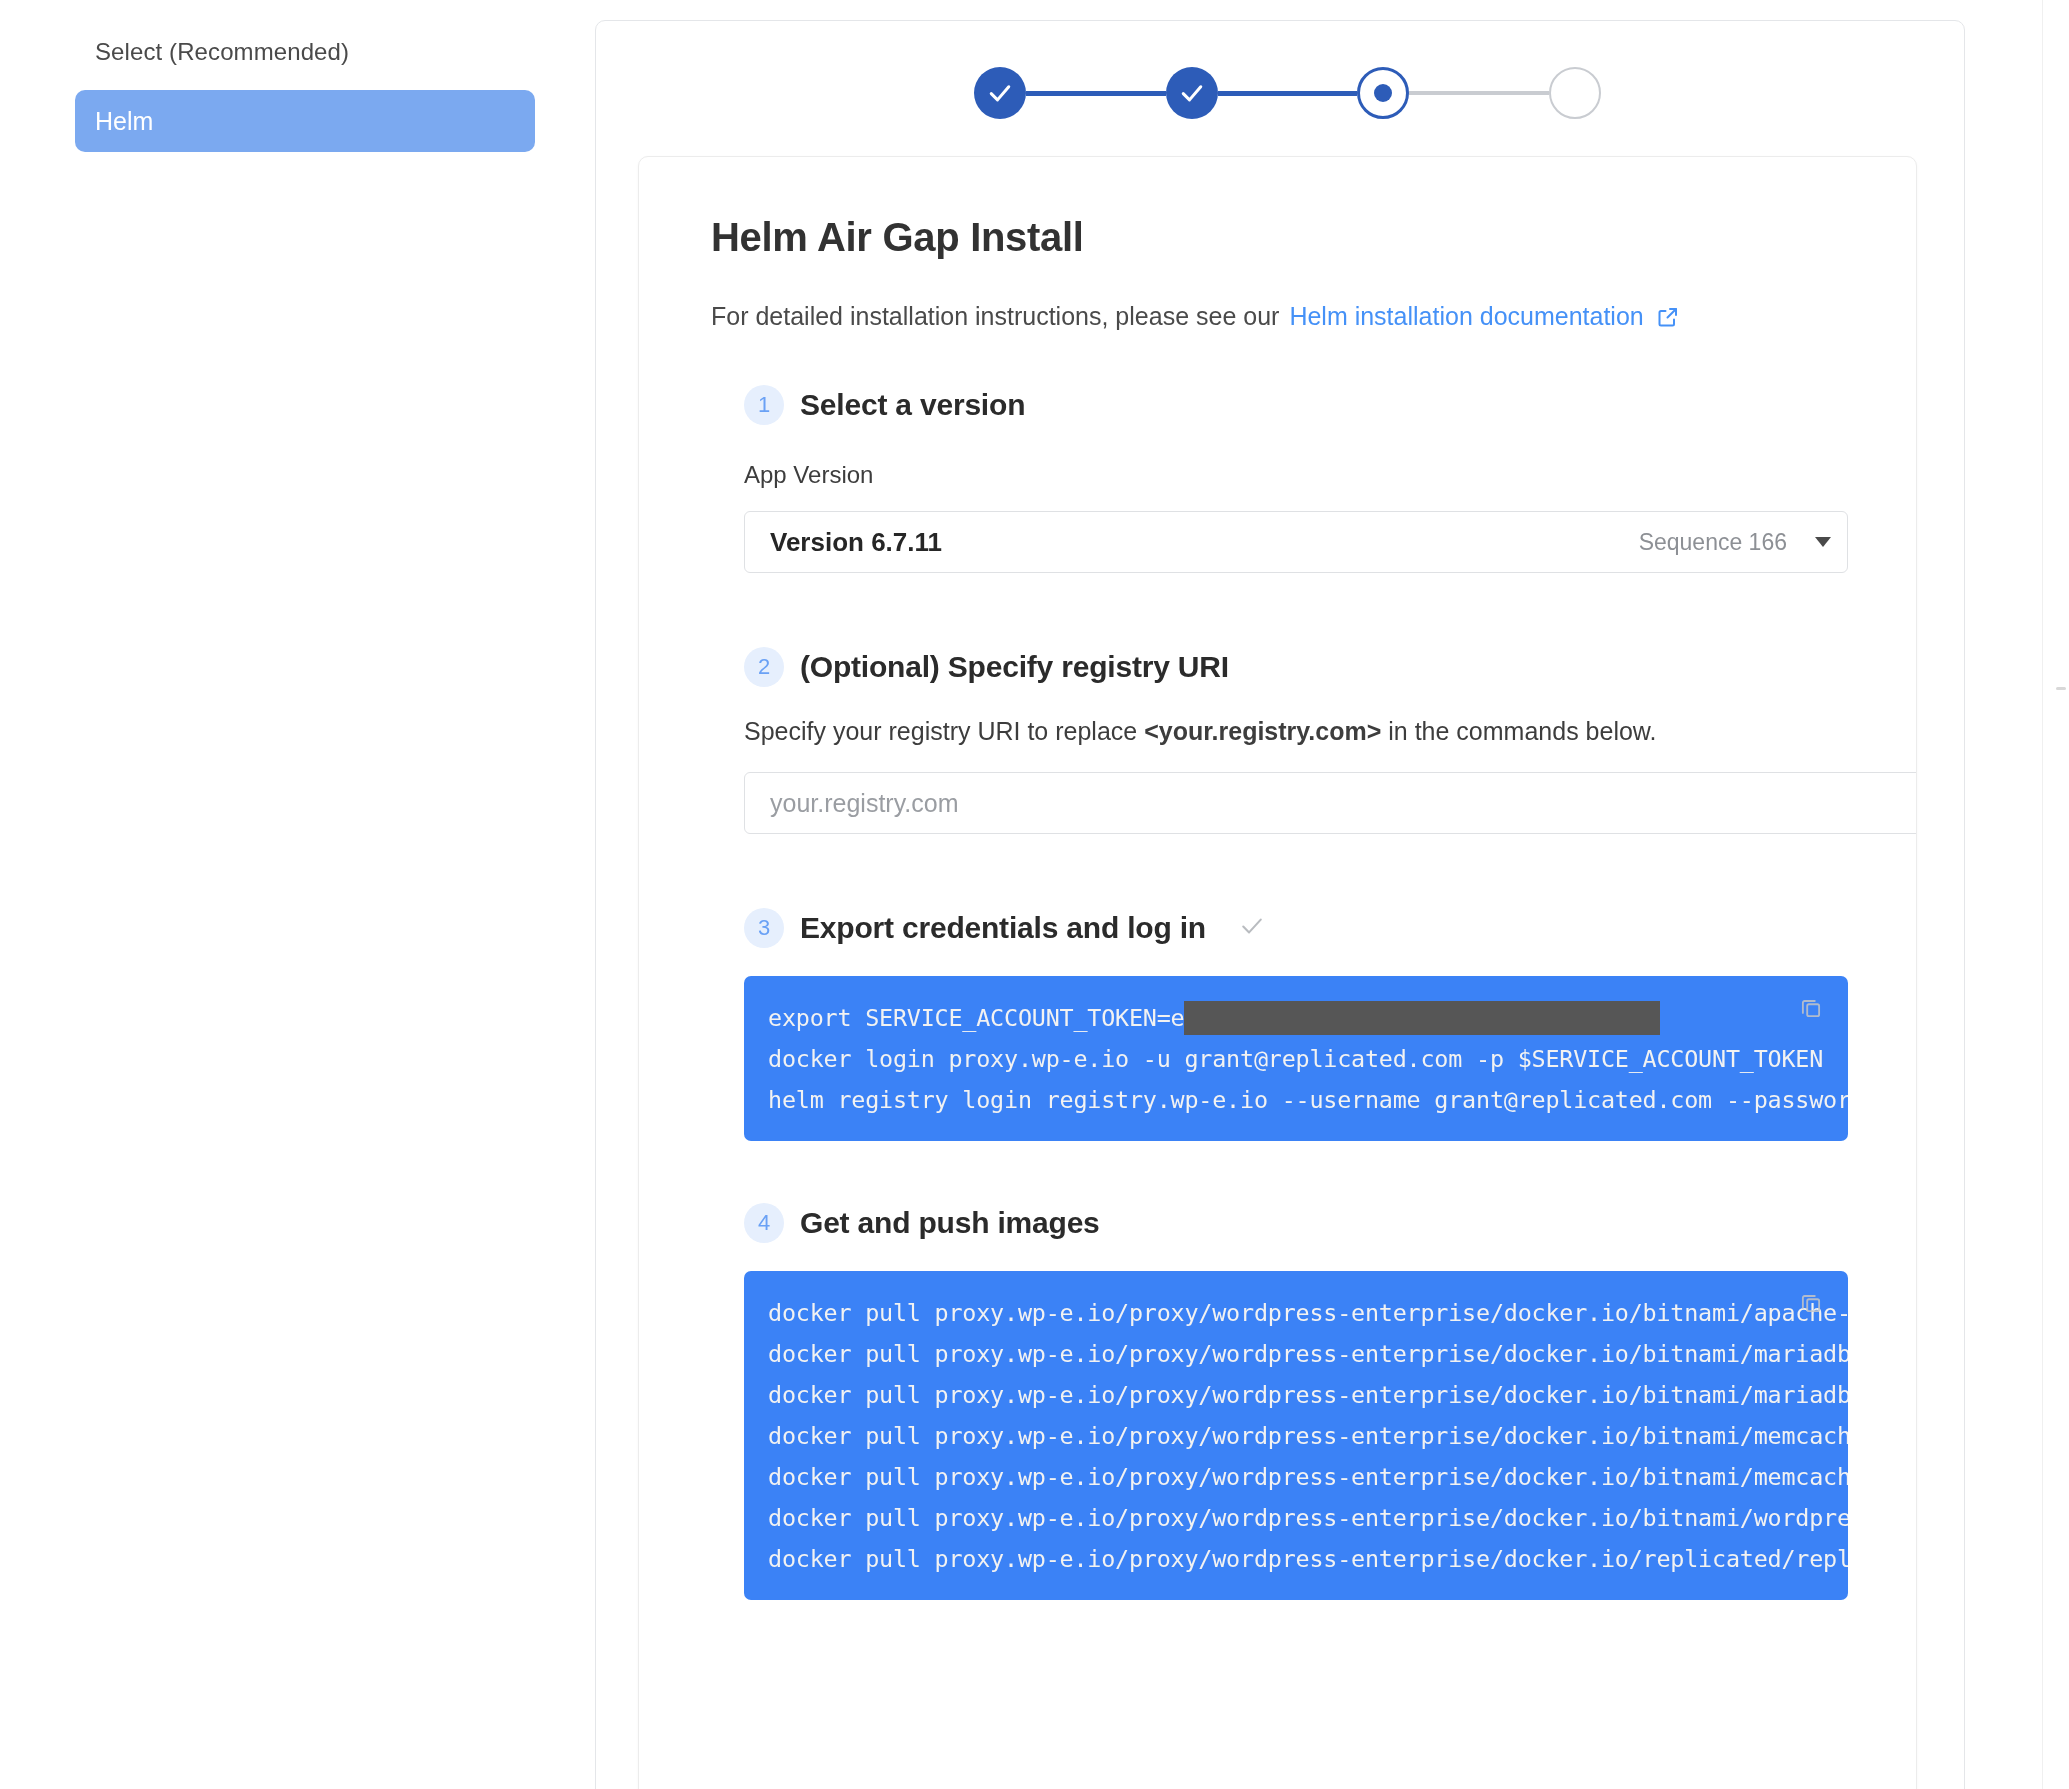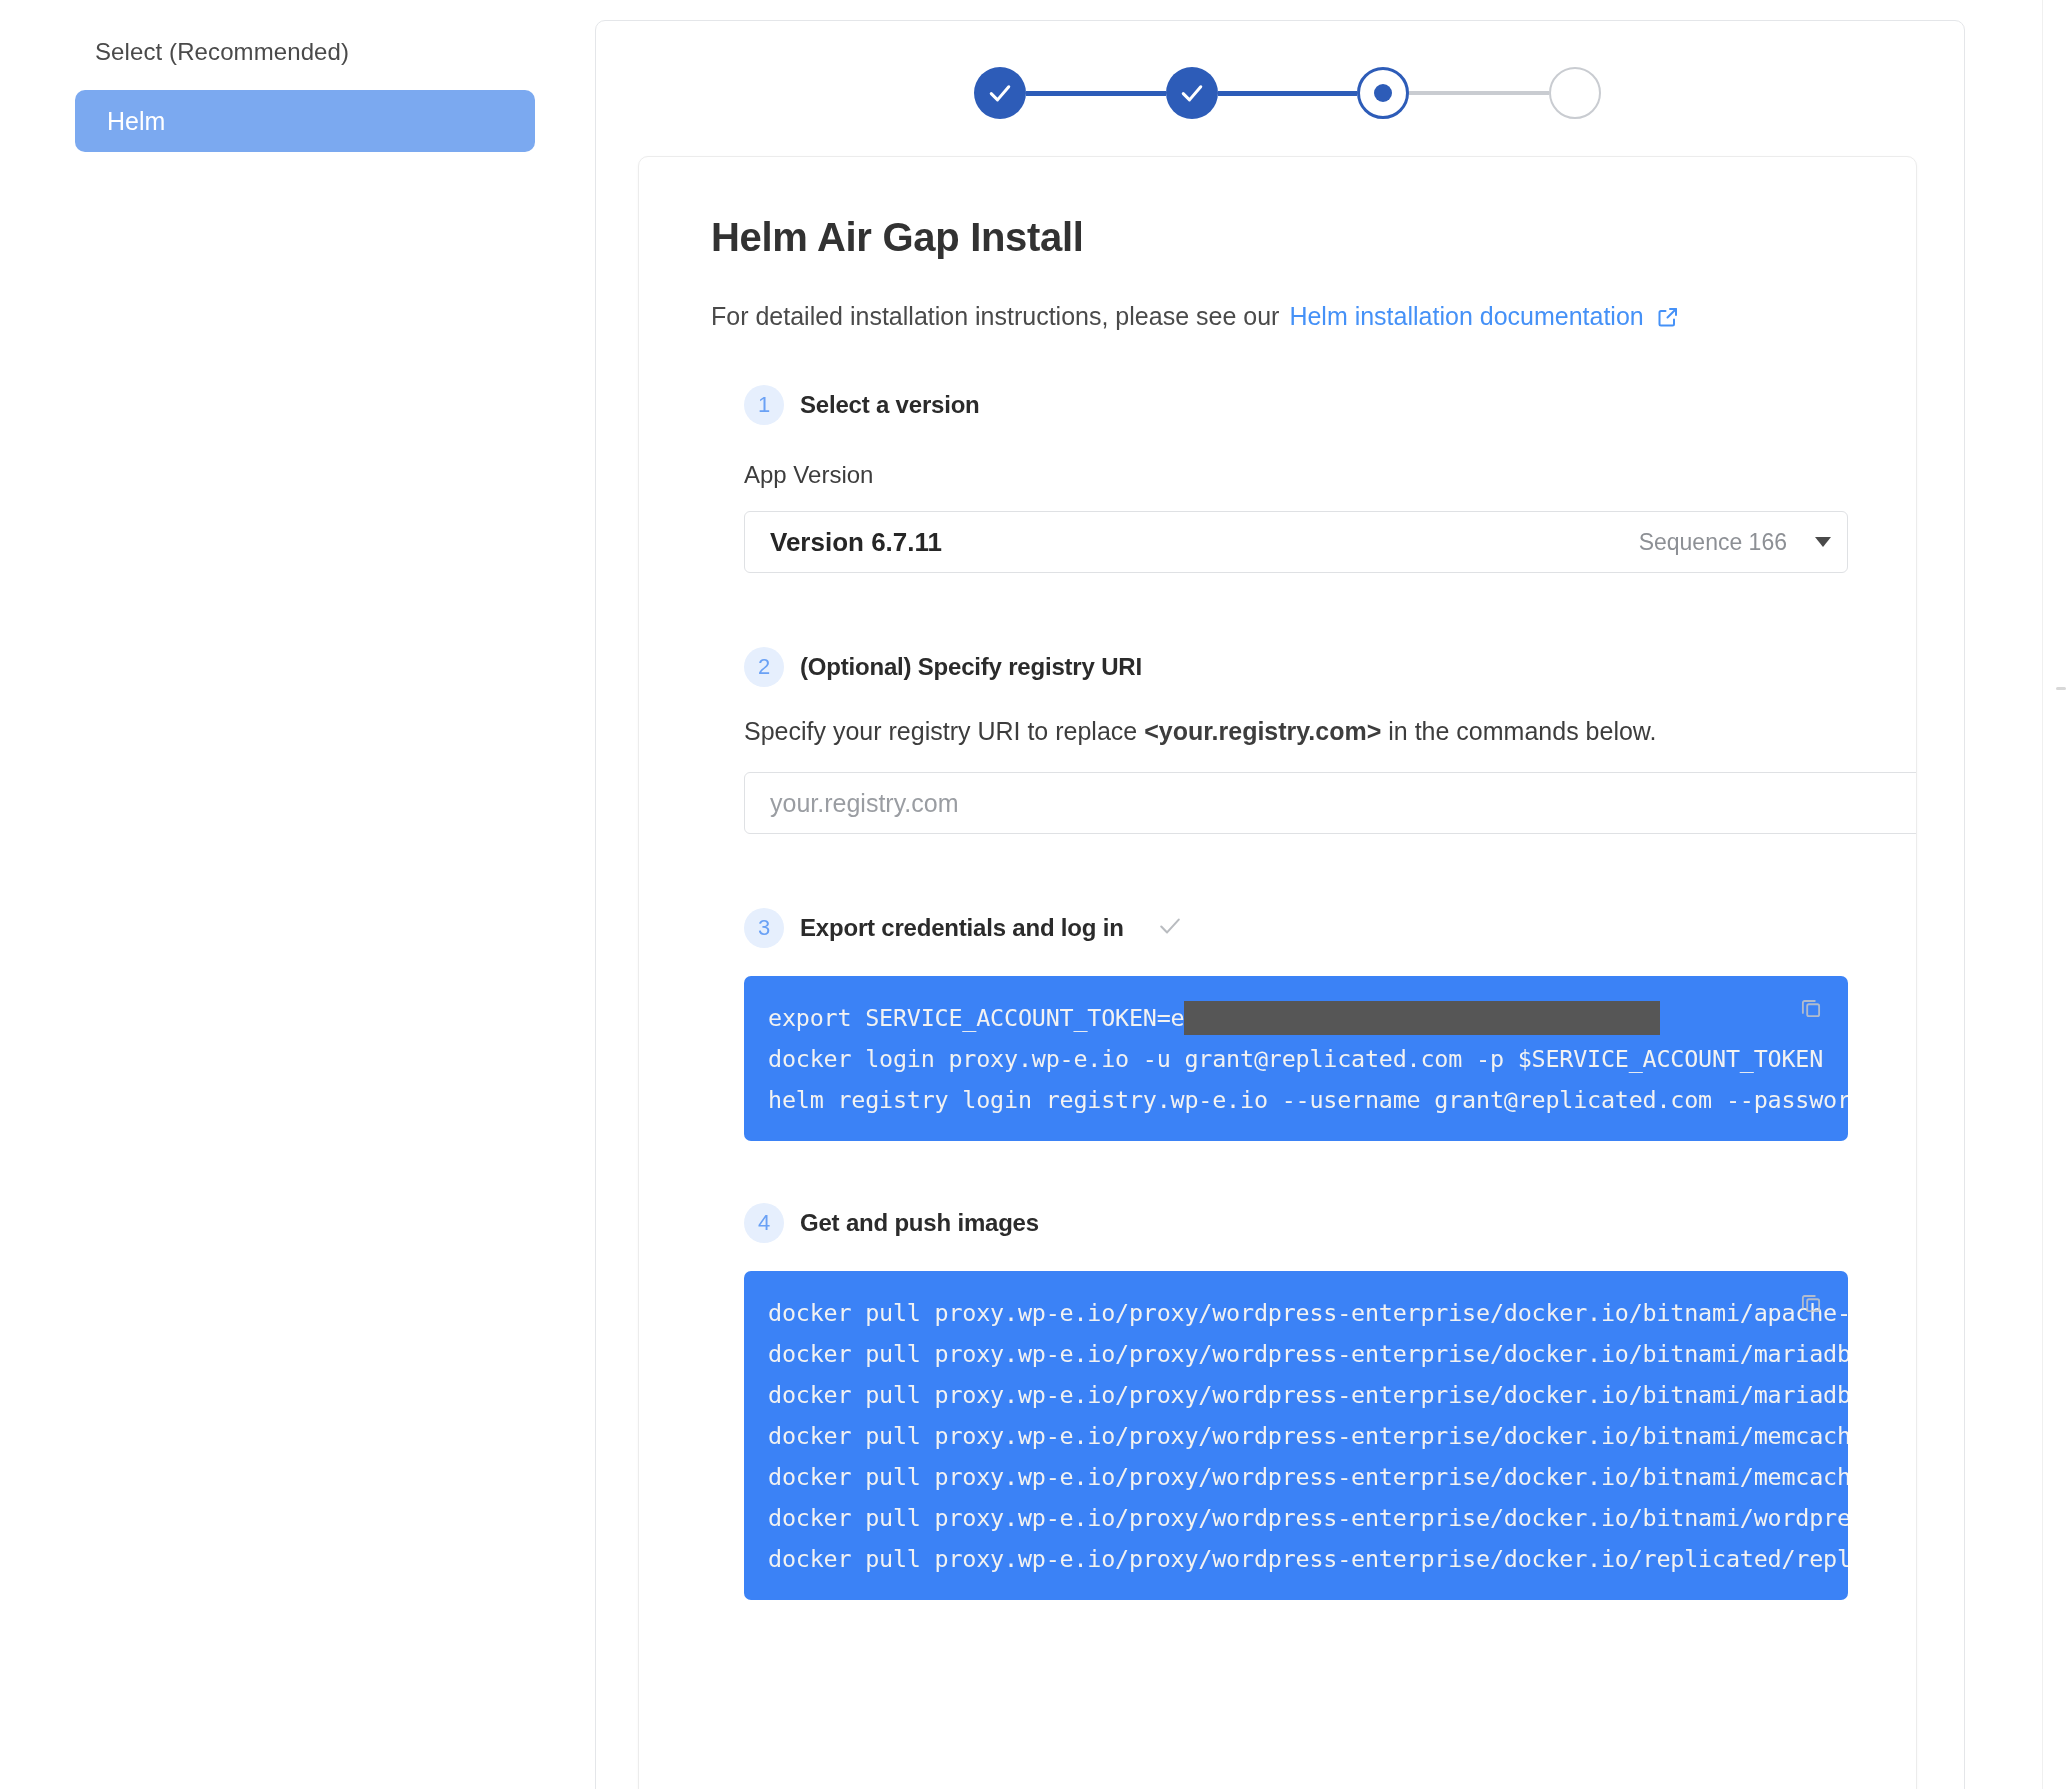--- a/index.html
+++ b/index.html
@@ -36,21 +36,21 @@
     font-weight: 400;
     letter-spacing: 0.1px;
   }
   .sidebar-item {
     margin: 24px 0 0 75px;
     width: 460px;
     height: 62px;
     border-radius: 10px;
     display: flex;
     align-items: center;
-    padding-left: 32px;
+    padding-left: 20px;
     cursor: pointer;
   }
   .sidebar-item.active {
     background: #7ba9f0;
   }
   .sidebar-item-label {
     font-size: 25px;
     color: #ffffff;
     font-weight: 400;
   }
@@ -172,21 +172,21 @@
     border-radius: 50%;
     background: #e6effd;
     color: #6aa1f5;
     display: flex;
     align-items: center;
     justify-content: center;
     font-size: 22px;
     font-weight: 400;
   }
   .step-title {
-    font-size: 24px;
+    font-size: 30px;
     font-weight: 700;
     color: #2b2b2b;
     letter-spacing: -0.2px;
   }
   .step-check {
     margin-left: 16px;
     color: #b9bcc0;
     font-size: 28px;
     line-height: 1;
   }

